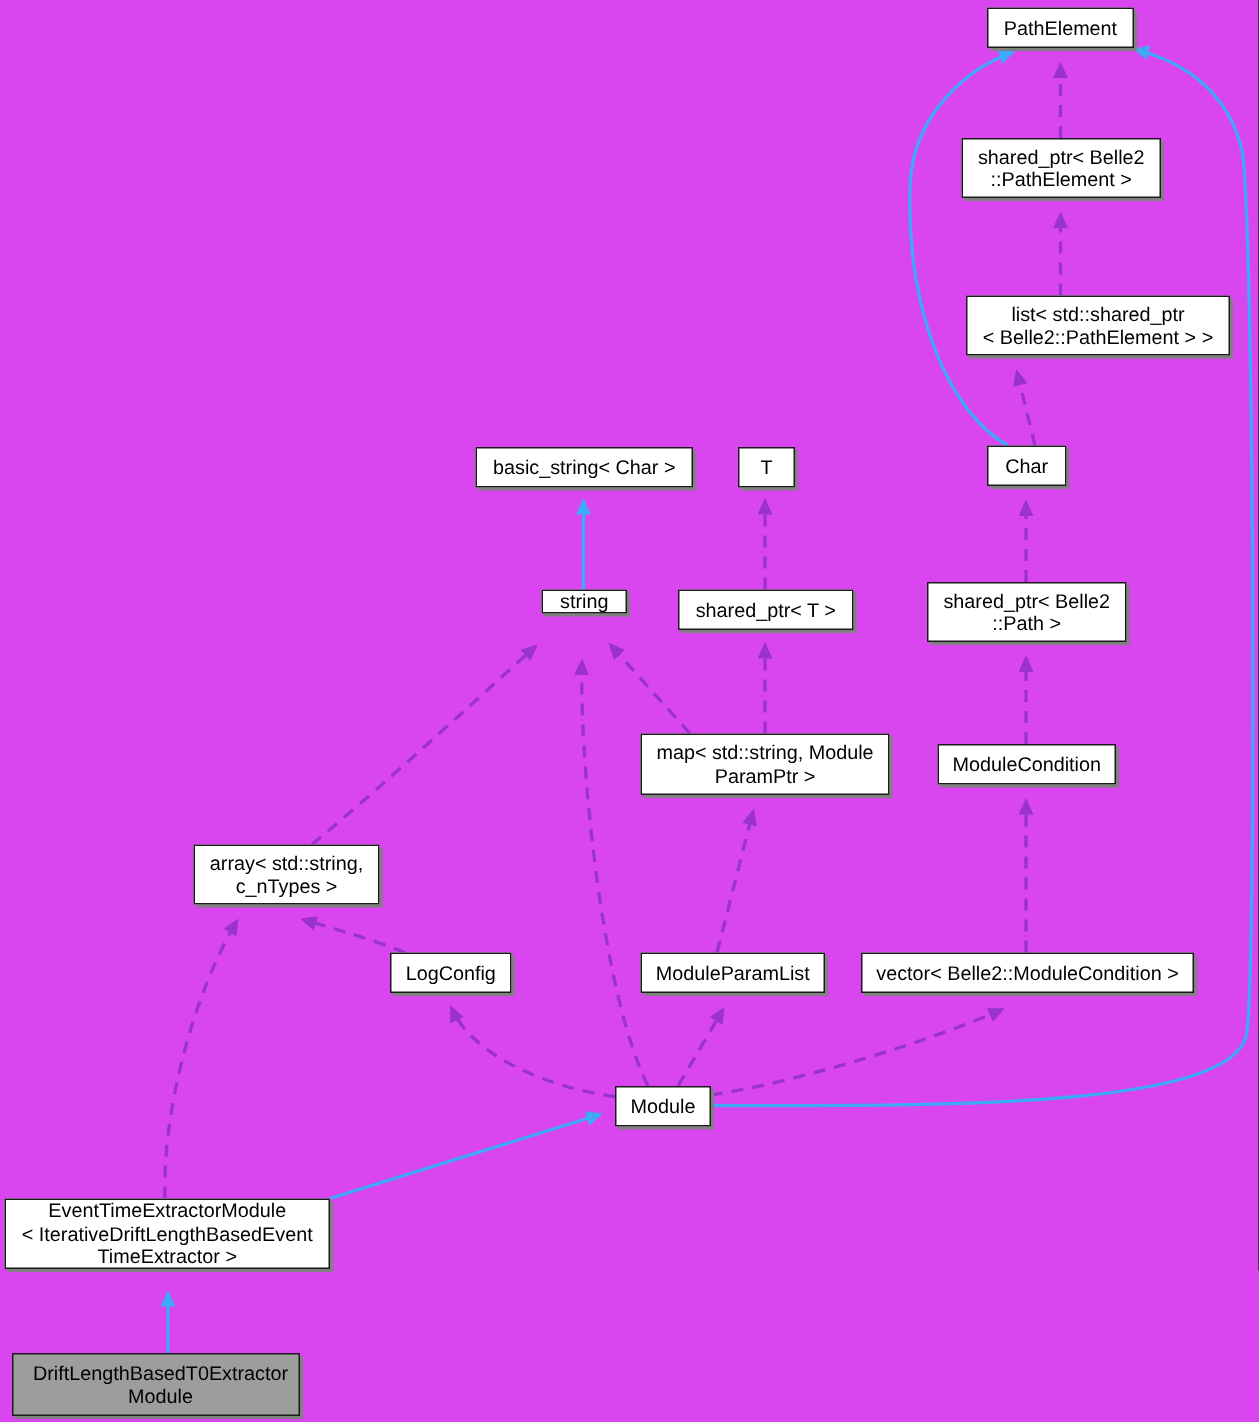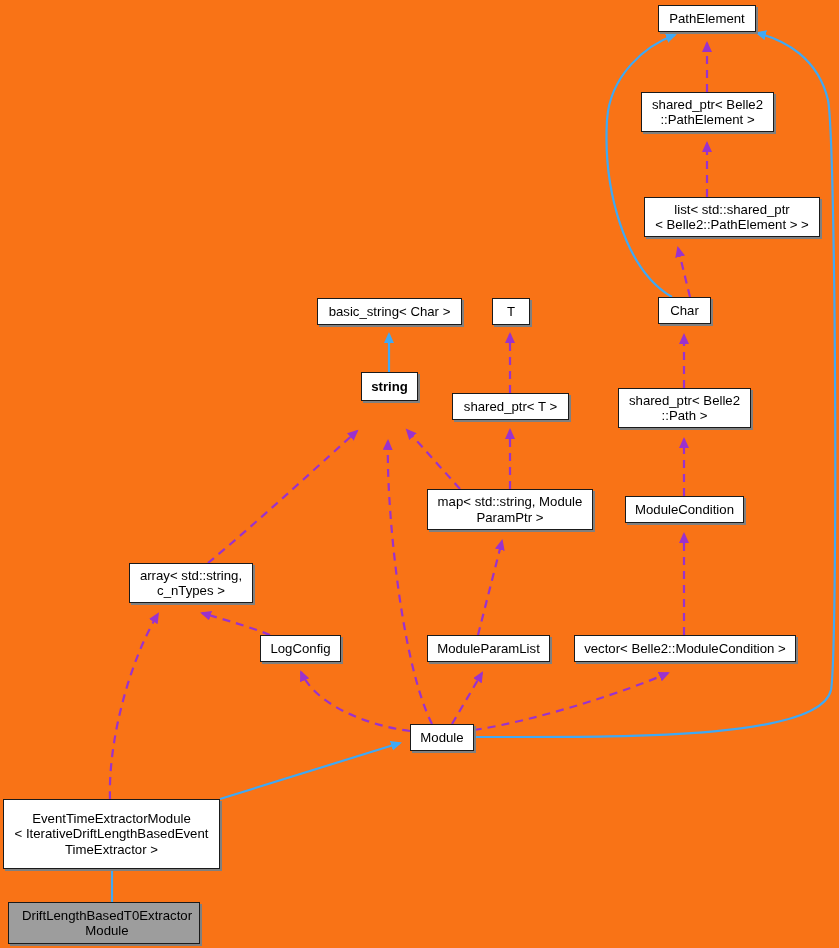--- a/index.html
+++ b/index.html
@@ -4,21 +4,21 @@
 <style>
   html, body {
     margin: 0;
     padding: 0;
     background: #000000;
   }
   #diagram {
     position: relative;
     width: 839px;
     height: 948px;
-    background: #f97316;
+    background: #d946ef;
     overflow: hidden;
     font-family: "Liberation Sans", sans-serif;
   }
   #edges {
     position: absolute;
     left: 0;
     top: 0;
     width: 839px;
     height: 948px;
     pointer-events: none;
@@ -117,21 +117,21 @@
 
   <div class="node" style="left:620px; top:197px; width:176px; height:40px;margin-left:24px;">list&lt; std::shared_ptr
 &lt; Belle2::PathElement &gt; &gt;</div>
 
   <div class="node" style="left:658px; top:297px; width:53px; height:27px;">Char</div>
 
   <div class="node" style="left:317px; top:298px; width:145px; height:27px;">basic_string&lt; Char &gt;</div>
 
   <div class="node" style="left:492px; top:298px; width:38px; height:27px;">T</div>
 
-  <div class="node" style="left:361px; top:372px; width:57px; height:29px;font-weight:bold;">string</div>
+  <div class="node" style="left:361px; top:393px; width:57px; height:16px;">string</div>
 
   <div class="node" style="left:452px; top:393px; width:117px; height:27px;">shared_ptr&lt; T &gt;</div>
 
   <div class="node" style="left:618px; top:388px; width:133px; height:40px;">shared_ptr&lt; Belle2
 ::Path &gt;</div>
 
   <div class="node" style="left:625px; top:496px; width:119px; height:27px;">ModuleCondition</div>
 
   <div class="node" style="left:427px; top:489px; width:166px; height:41px;">map&lt; std::string, Module
 ParamPtr &gt;</div>
@@ -140,20 +140,20 @@
 c_nTypes &gt;</div>
 
   <div class="node" style="left:260px; top:635px; width:81px; height:27px;">LogConfig</div>
 
   <div class="node" style="left:427px; top:635px; width:123px; height:27px;">ModuleParamList</div>
 
   <div class="node" style="left:574px; top:635px; width:222px; height:27px;">vector&lt; Belle2::ModuleCondition &gt;</div>
 
   <div class="node" style="left:410px; top:724px; width:64px; height:27px;">Module</div>
 
-  <div class="node" style="left:3px; top:799px; width:217px; height:70px;">EventTimeExtractorModule
+  <div class="node" style="left:3px; top:799px; width:217px; height:47px;">EventTimeExtractorModule
 &lt; IterativeDriftLengthBasedEvent
 TimeExtractor &gt;</div>
 
   <div class="node gray" style="left:8px; top:902px; width:192px; height:42px;padding-left:12px;">DriftLengthBasedT0Extractor
 Module</div>
 
 </div>
 
 </body></html>

